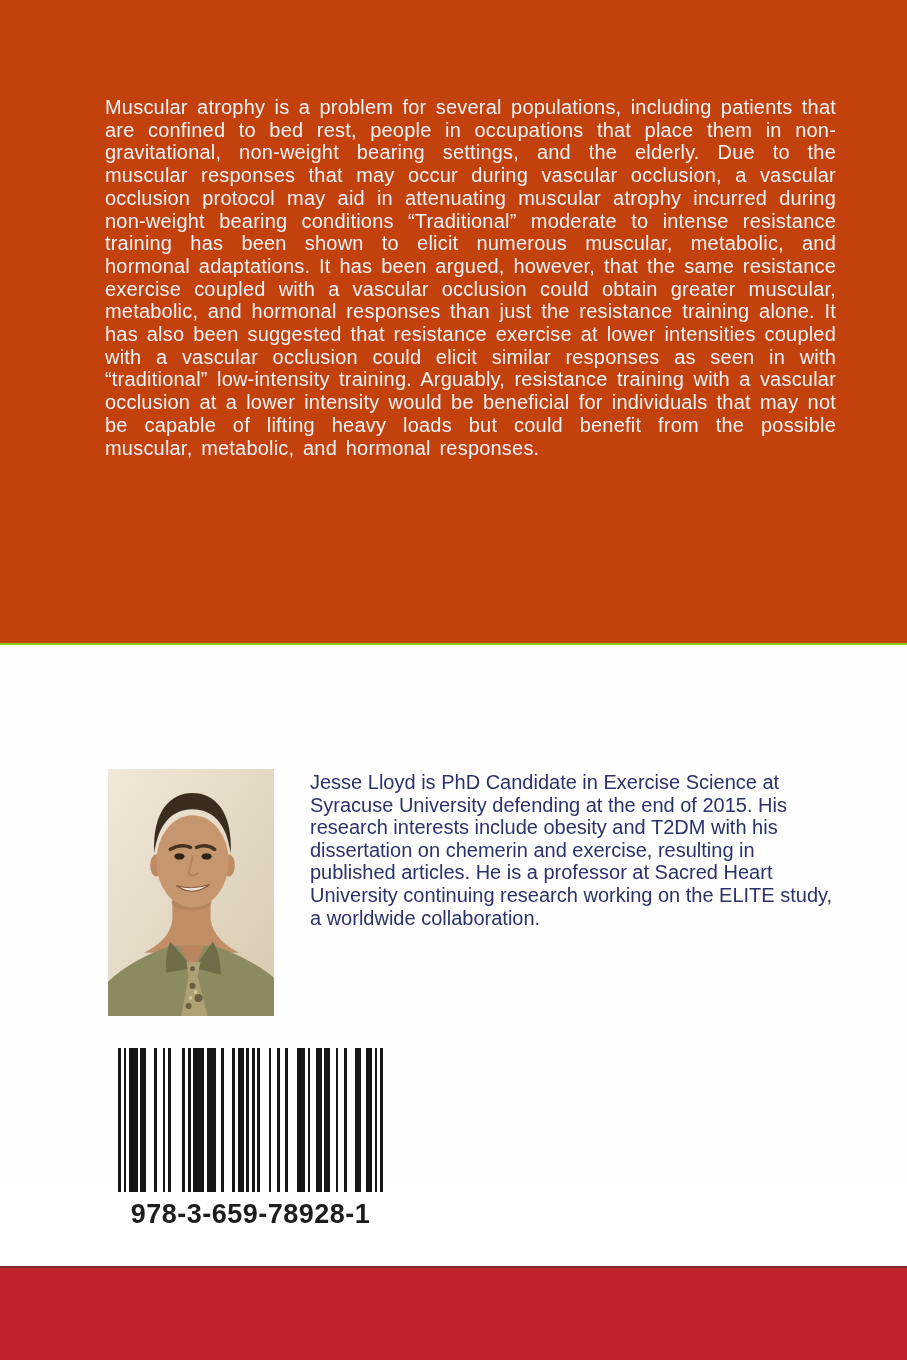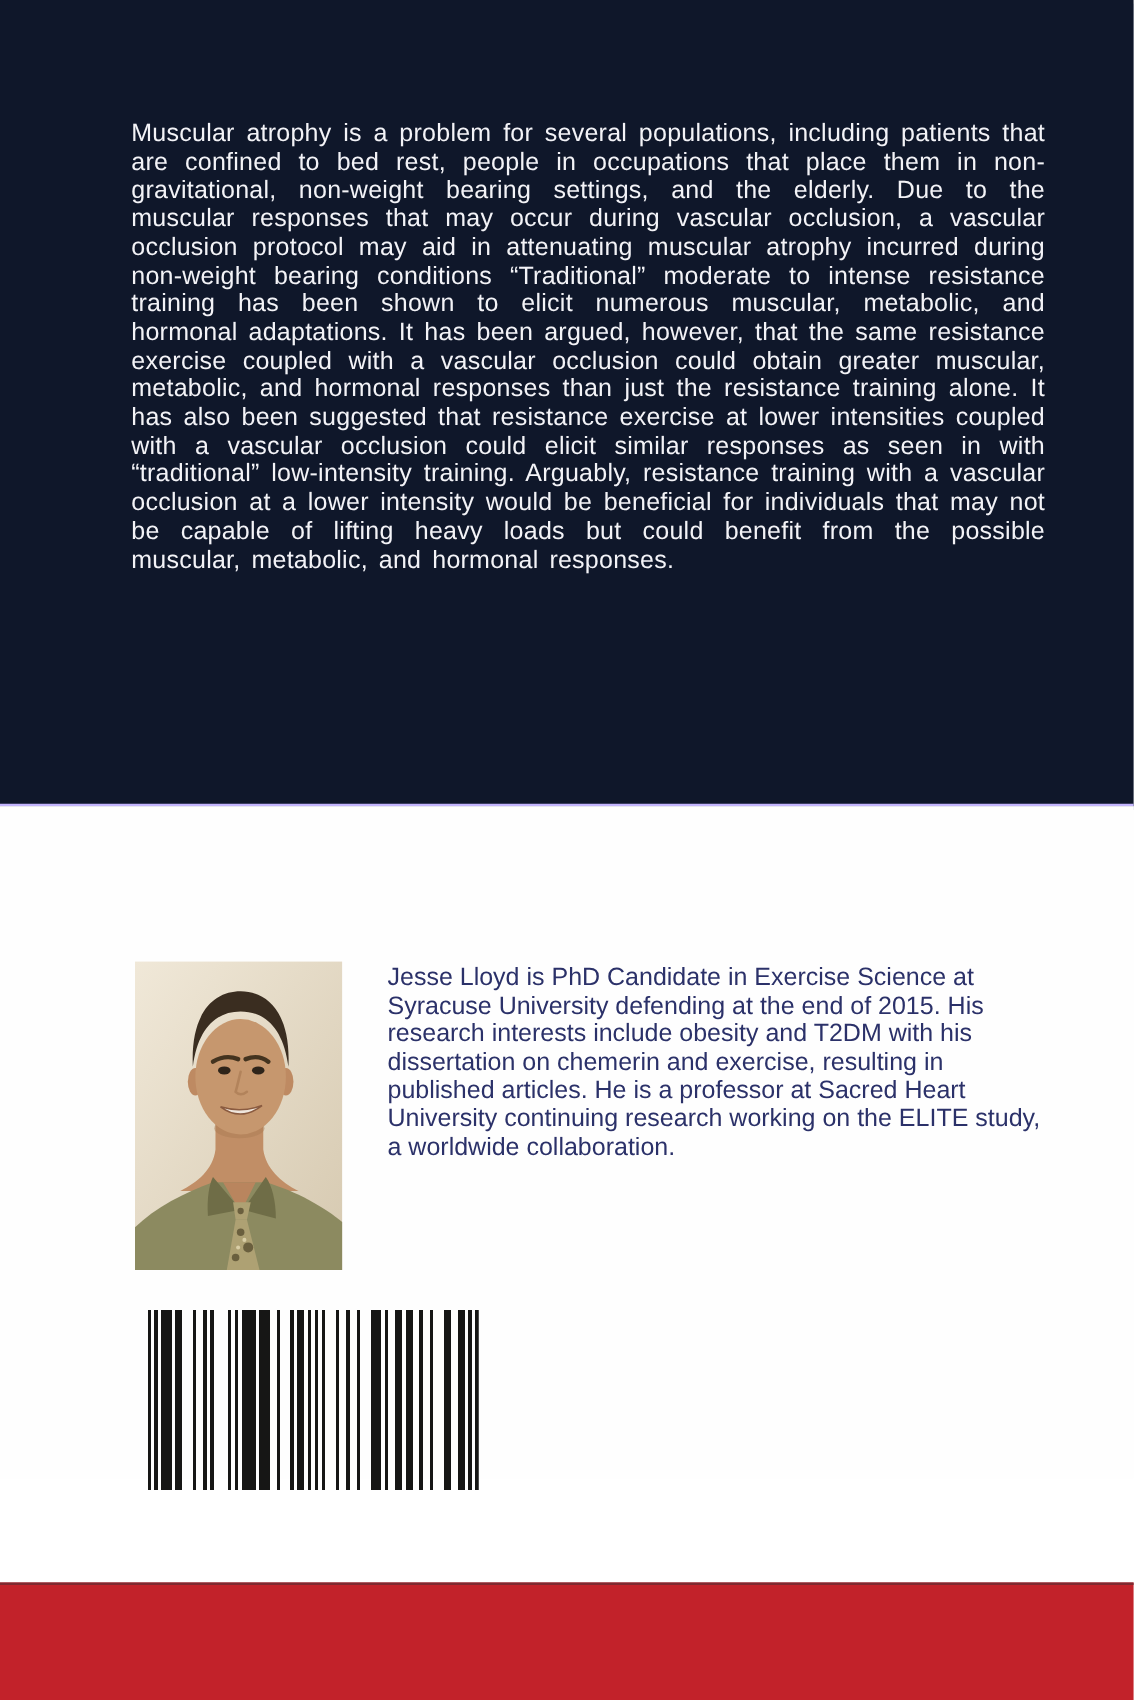--- a/index.html
+++ b/index.html
@@ -8,22 +8,22 @@
     background:#ffffff;
     font-family:"Liberation Sans", sans-serif;
     position:relative;
     overflow:hidden;
   }
   .page{position:absolute;inset:0;width:907px;height:1360px;background:#ffffff;}
 
   
   .navy-panel{
     position:absolute;left:0;top:0;width:907px;height:643px;
-    background:#0f172a;
-    border-bottom:2px solid #c4b5fd;
+    background:#c2410c;
+    border-bottom:2px solid #84cc16;
     box-shadow:0 3px 0 rgba(120,125,160,0.35);
   }
   .description{
     position:absolute;left:105px;top:96px;width:731px;margin:0;
     color:#F3F3F7;
     font-size:20px;line-height:22.7px;
     text-align:justify;
     word-spacing:3px;letter-spacing:0.2px;
   }
 
@@ -152,19 +152,20 @@
             <rect x="71" y="0" width="2" height="100"></rect>
             <rect x="74" y="0" width="2" height="100"></rect>
             <rect x="78" y="0" width="1" height="100"></rect>
             <rect x="81" y="0" width="1" height="100"></rect>
             <rect x="85" y="0" width="2" height="100"></rect>
             <rect x="89" y="0" width="2" height="100"></rect>
             <rect x="92" y="0" width="1" height="100"></rect>
             <rect x="94" y="0" width="1" height="100"></rect>
           </svg>
       </div>
+      <div class="isbn">978-3-659-78928-1</div>
     </div>
 
   </section>
 
   <footer class="red-stripe"></footer>
 
 </div>
 
 </body></html>

